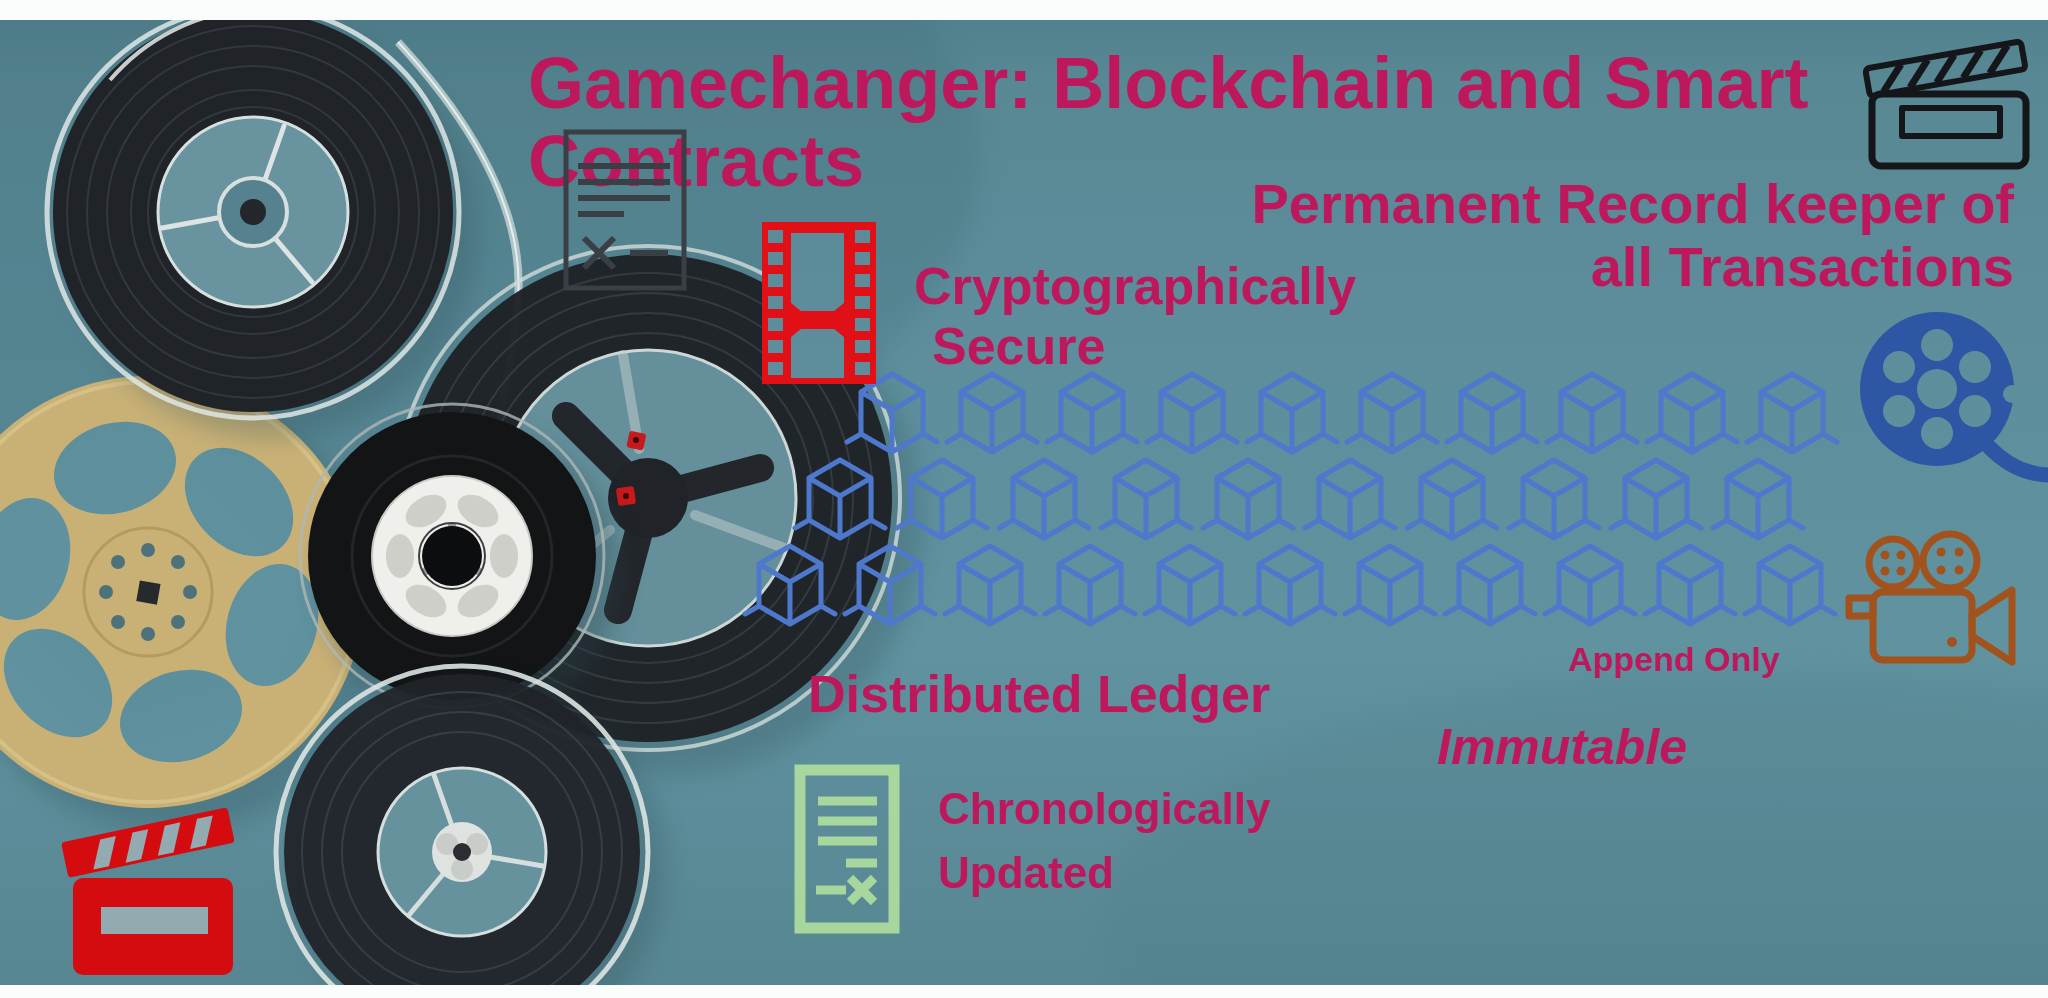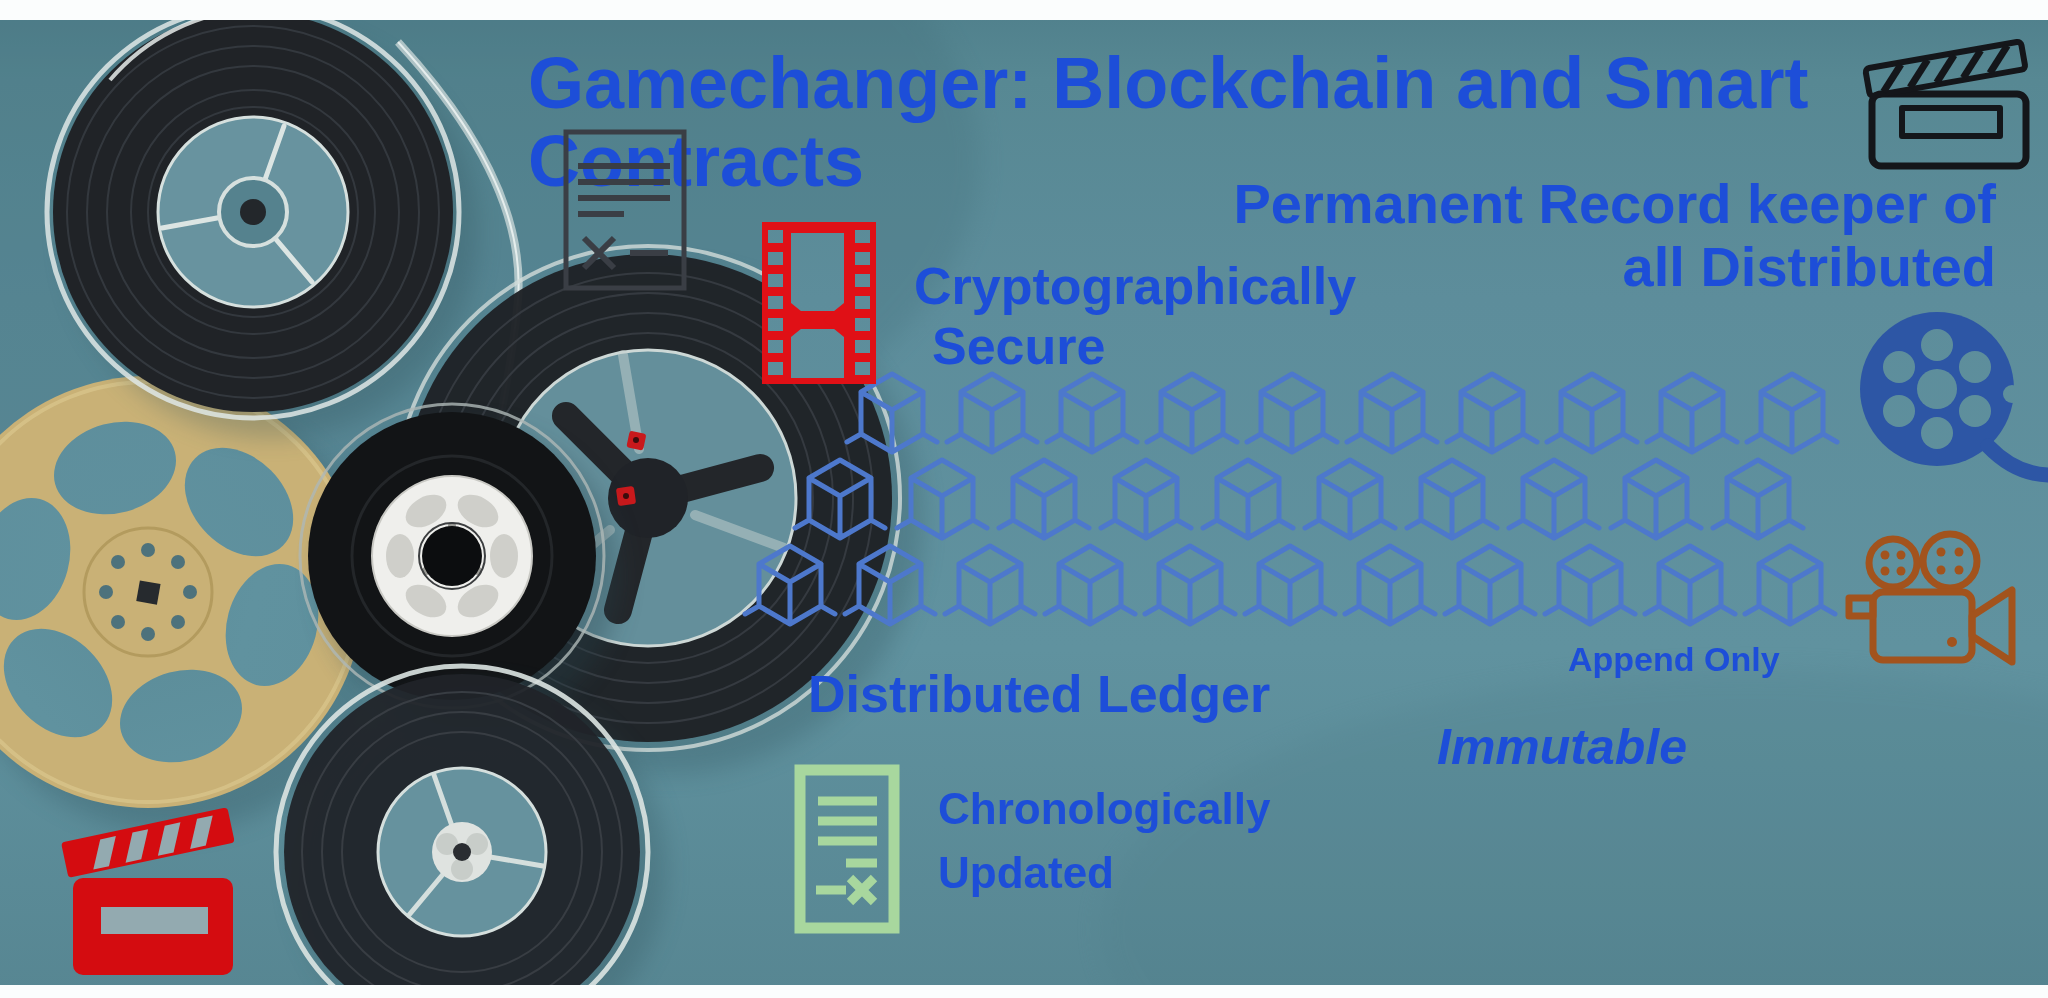--- a/index.html
+++ b/index.html
@@ -6,29 +6,29 @@
   #stage{
     position:relative;width:2048px;height:998px;overflow:hidden;
     background:#fbfdfd;
     font-family:"Liberation Sans", sans-serif;
   }
   .layer{position:absolute;left:0;top:0;width:2048px;height:998px;}
   svg{display:block;}
   
   .lbl{
     position:absolute;
-    color:#1d4ed8;
+    color:#be185d;
     font-weight:700;
     letter-spacing:0px;
     white-space:nowrap;
     z-index:3;
   }
   .lbl .l{white-space:nowrap;}
   #title        {left:528px; top:44px;  font-size:72px; line-height:78px;}
-  #permanent    {right:52px; top:172px; font-size:56px; line-height:63px; text-align:right;}
+  #permanent    {right:34px; top:172px; font-size:56px; line-height:63px; text-align:right;}
   #crypto       {left:895px; top:256px; font-size:52px; line-height:60px;margin-left:19px;}
   #crypto .l2   {padding-left:18px;}
   #distributed  {left:772px; top:664px; font-size:52px; line-height:60px;margin-left:36px;}
   #append       {left:1520px;top:629px; font-size:34px; line-height:60px;margin-left:48px;}
   #immutable    {left:1437px;top:718px; font-size:50px; line-height:58px;font-style:italic;}
   #chrono       {left:938px; top:777px; font-size:44px; line-height:64px;}
   #photo-layer{z-index:1;}
   #cubes-layer{z-index:2;}
   #icons-layer{z-index:4;}
   .frame-bar{position:absolute;left:0;width:2048px;background:#fbfdfd;z-index:10;}
@@ -231,21 +231,21 @@
     </svg>
   </div>
 
   <div class="lbl" id="title">
     <div class="l">Gamechanger: Blockchain and Smart</div>
     <div class="l">Contracts</div>
   </div>
 
   <div class="lbl" id="permanent">
     <div class="l">Permanent Record keeper of</div>
-    <div class="l">all Distributed</div>
+    <div class="l">all Transactions</div>
   </div>
 
   <div class="lbl" id="crypto">
     <div class="l">Cryptographically</div>
     <div class="l l2">Secure</div>
   </div>
 
   <div class="lbl" id="distributed">Distributed Ledger</div>
 
   <div class="lbl" id="append">Append Only</div>

